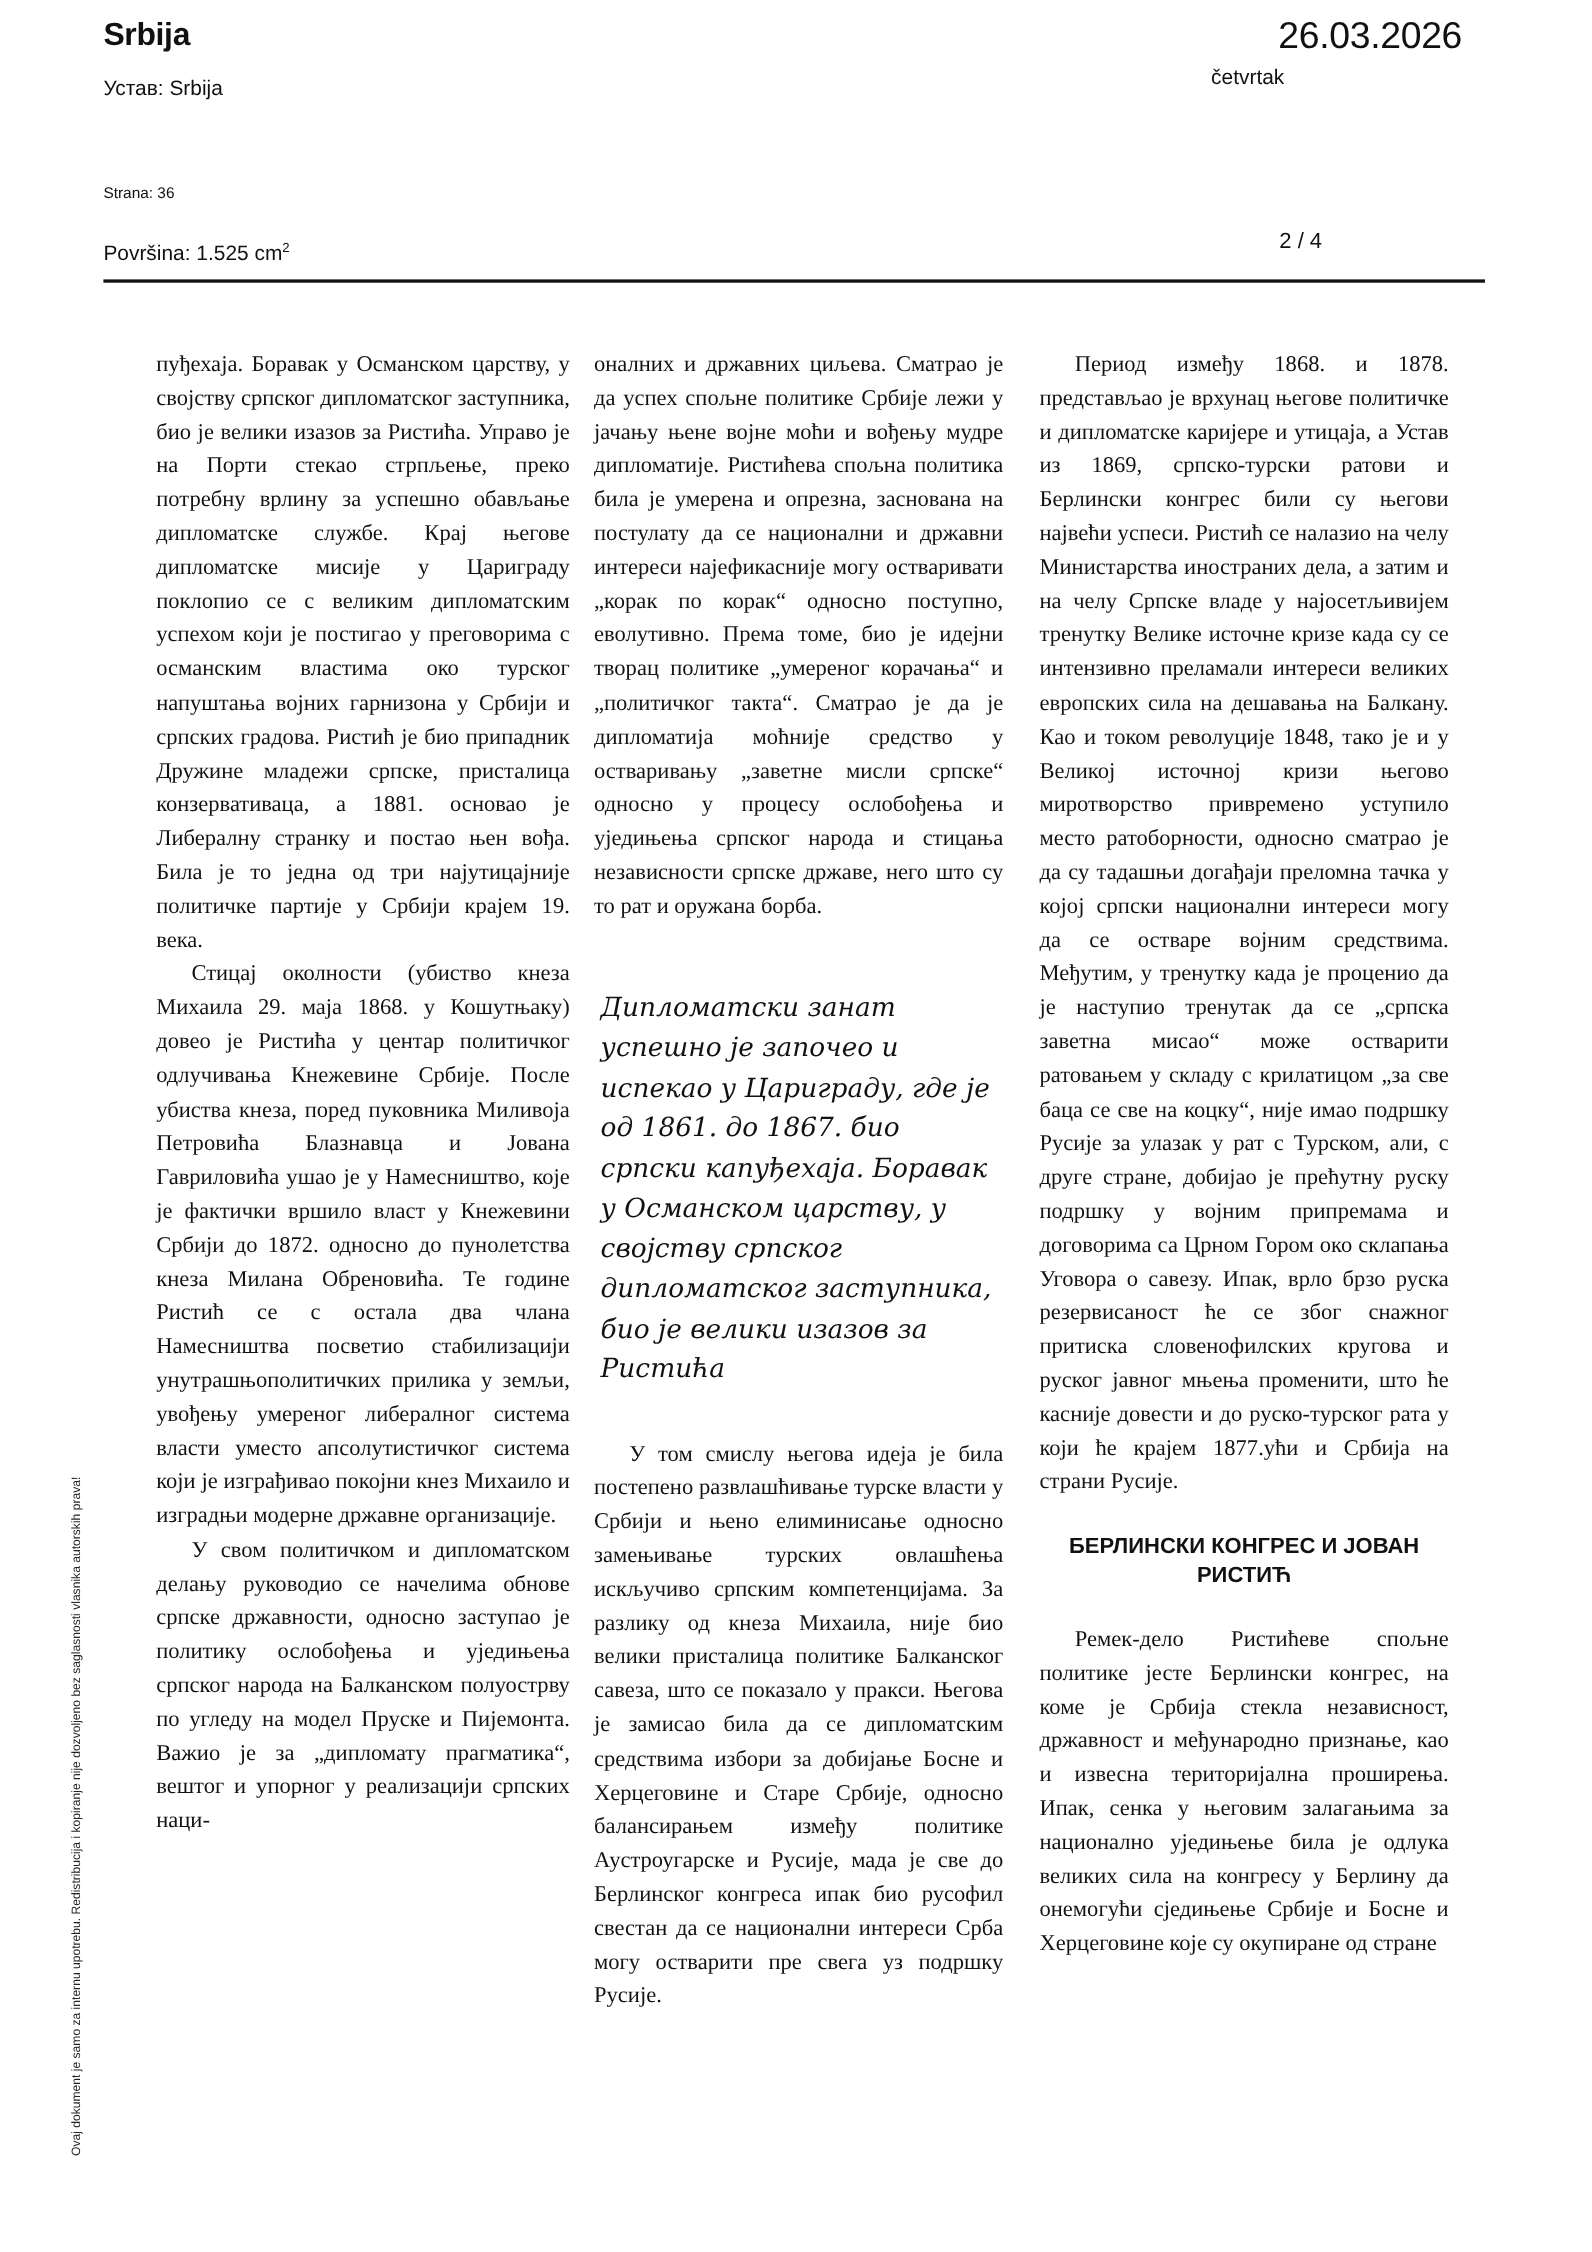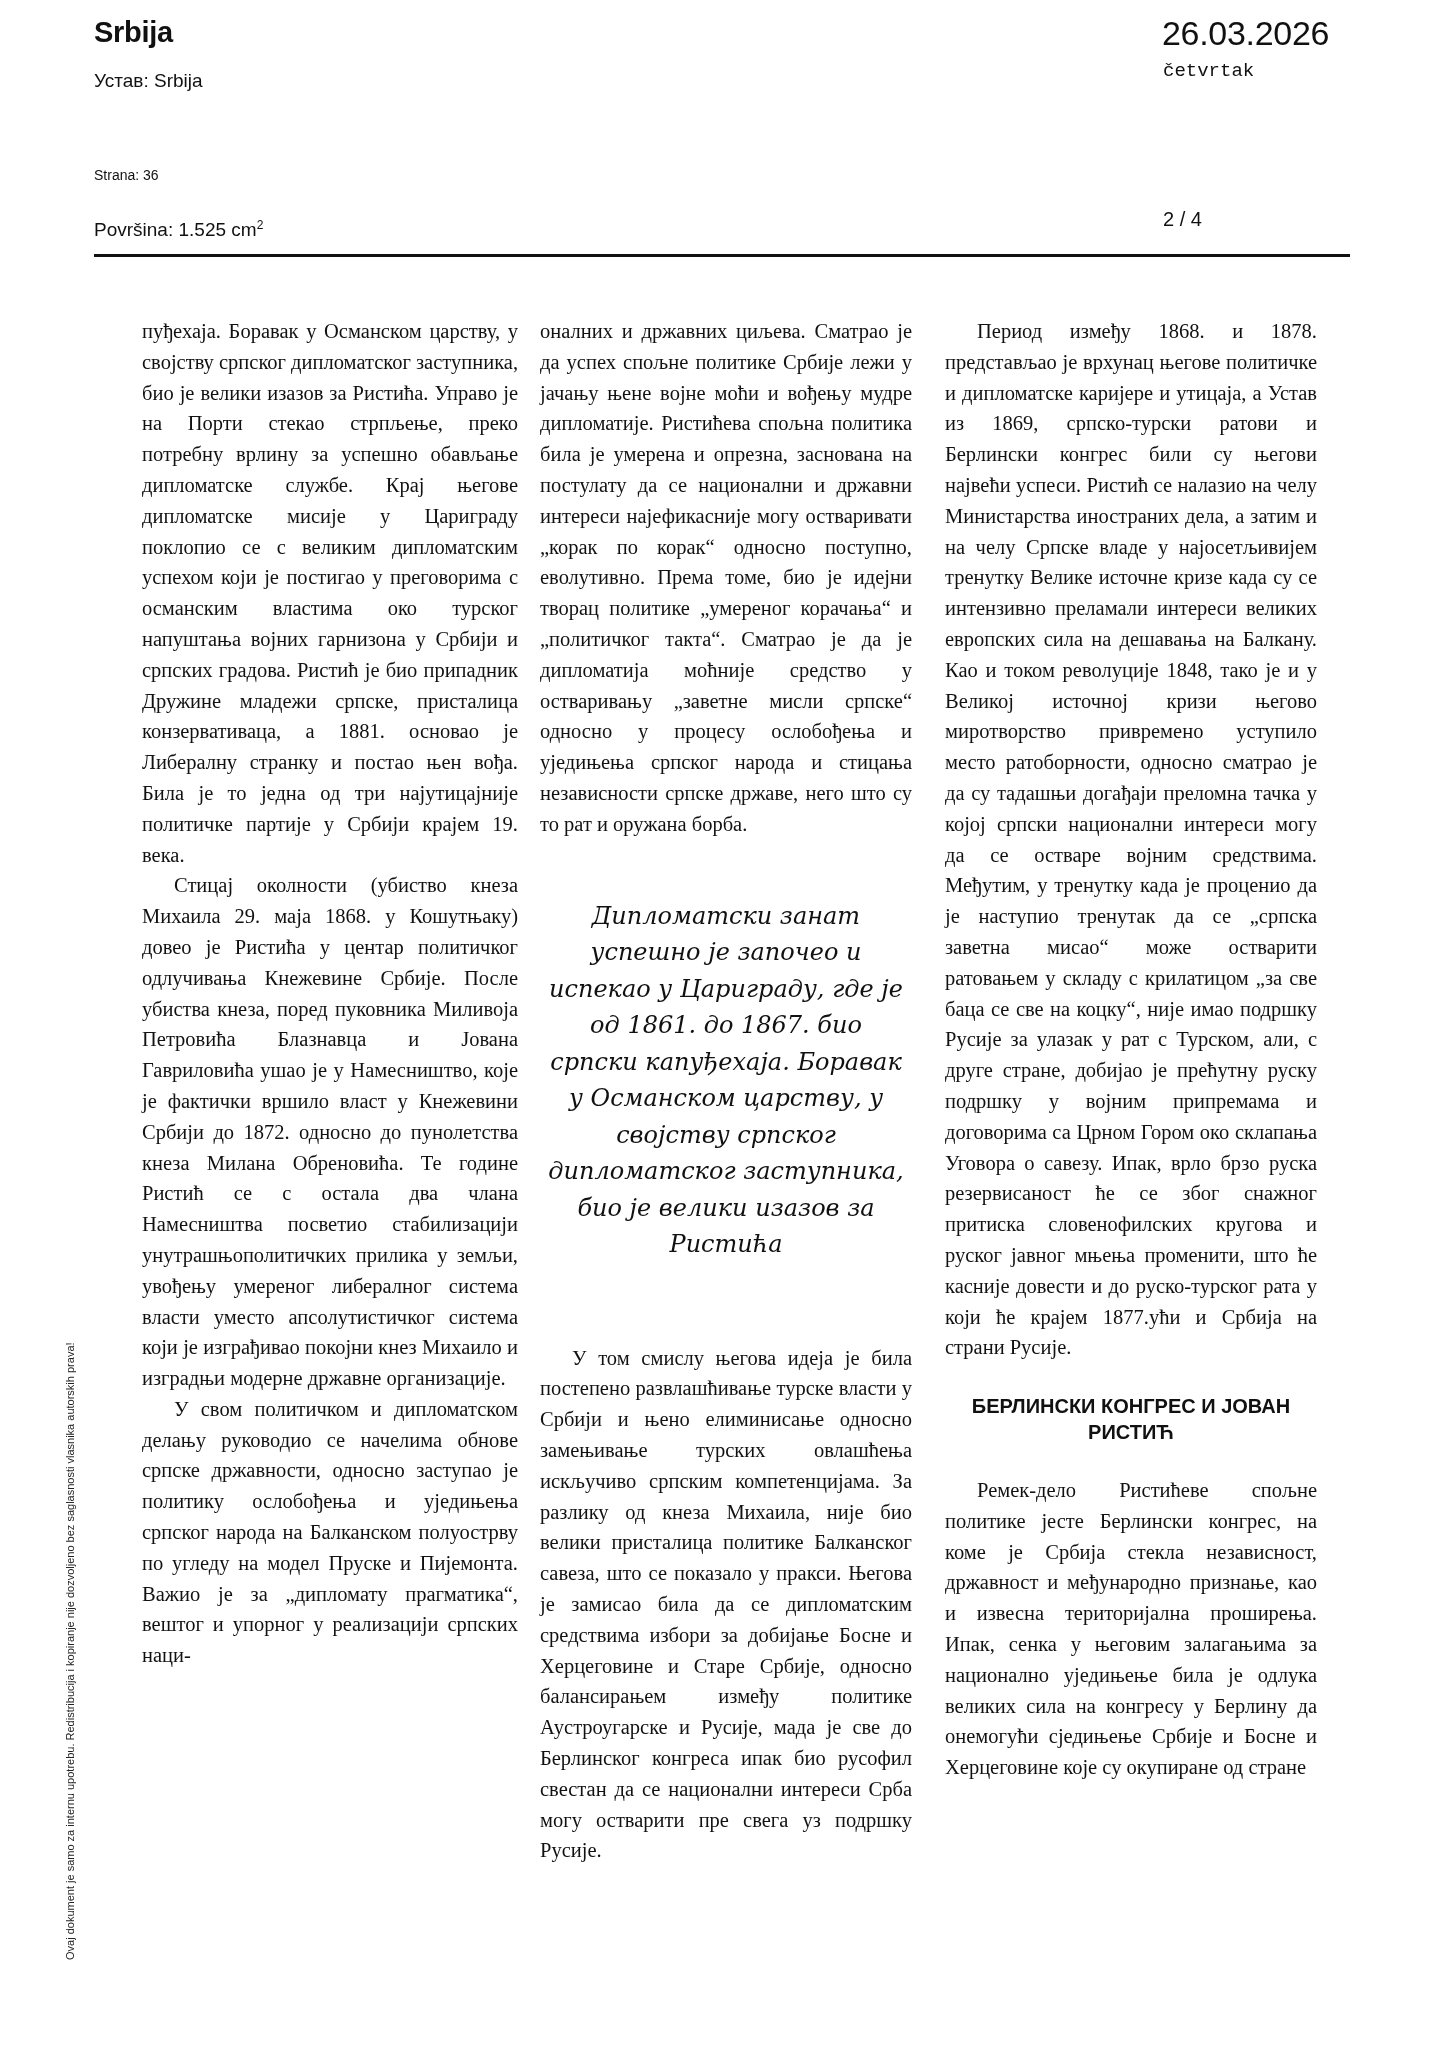--- a/index.html
+++ b/index.html
@@ -6,42 +6,42 @@
     body {
       width: 1447px; height: 2047px; position: relative; overflow: hidden;
       color: #111; font-family: "Liberation Sans", sans-serif;
     }
     .hdr-title { position: absolute; left: 94px; top: 16px; font-size: 29px; font-weight: bold; letter-spacing: -0.3px; }
     .hdr-country { position: absolute; left: 94px; top: 70px; font-size: 19px; }
     .hdr-page { position: absolute; left: 94px; top: 167px; font-size: 14px; }
     .hdr-area { position: absolute; left: 94px; top: 218px; font-size: 19px; }
     .hdr-area sup { font-size: 12px; }
     .hdr-date { position: absolute; left: 1162px; top: 14px; font-size: 34px; letter-spacing: -0.3px; }
-    .hdr-day { position: absolute; left: 1163px; top: 60px; font-size: 19px; font-family: Liberation Mono, monospace; }
+    .hdr-day { position: absolute; left: 1101px; top: 60px; font-size: 19px; }
     .hdr-pager { position: absolute; left: 1163px; top: 208px; font-size: 20px; }
     .hdr-rule { position: absolute; left: 94px; top: 254px; width: 1256px; height: 3px; background: #111; }
 
     .side-note {
       position: absolute; left: 64px; top: 1960px;
       transform-origin: left top; transform: rotate(-90deg);
       font-size: 11px; white-space: nowrap; color: #222;
     }
 
     .col { position: absolute; top: 316px; font-size: 20.5px; line-height: 30.8px; text-align: justify; }
     .col1 { left: 142px; width: 376px; }
     .col2 { left: 540px; width: 372px; }
     .col3 { left: 945px; width: 372px; }
     .col p { margin: 0; hyphens: manual; font-family: Liberation Serif, serif; }
     .col p.indent { text-indent: 32px; }
     .col h3 {
       margin: 30px 0 30px 0; text-align: center; font-weight: bold;
       font-size: 20px; line-height: 26px; padding: 0 16px;
     }
     .pullquote {
-      margin: 58px 0 80px 0; text-align: center;
+      margin: 58px 0 44px 0; text-align: left;
       font-family: "DejaVu Serif", serif; font-style: italic;
       font-size: 24px; line-height: 36.5px; padding: 0 6px;
     }
   </style>
 </head>
 <body>
 
 <div class="hdr-title">Srbija</div>
 <div class="hdr-country">Устав: Srbija</div>
 <div class="hdr-page">Strana: 36</div>

